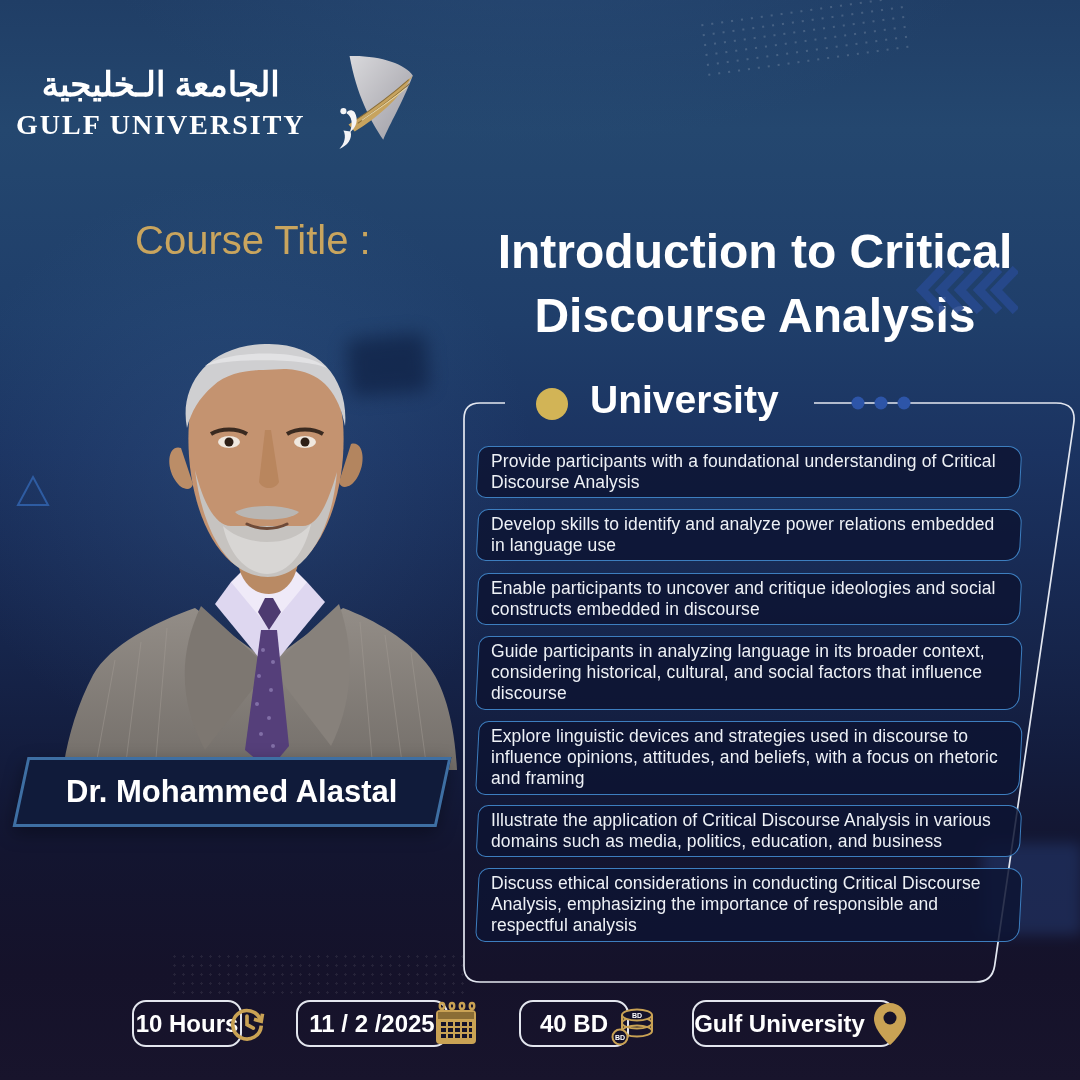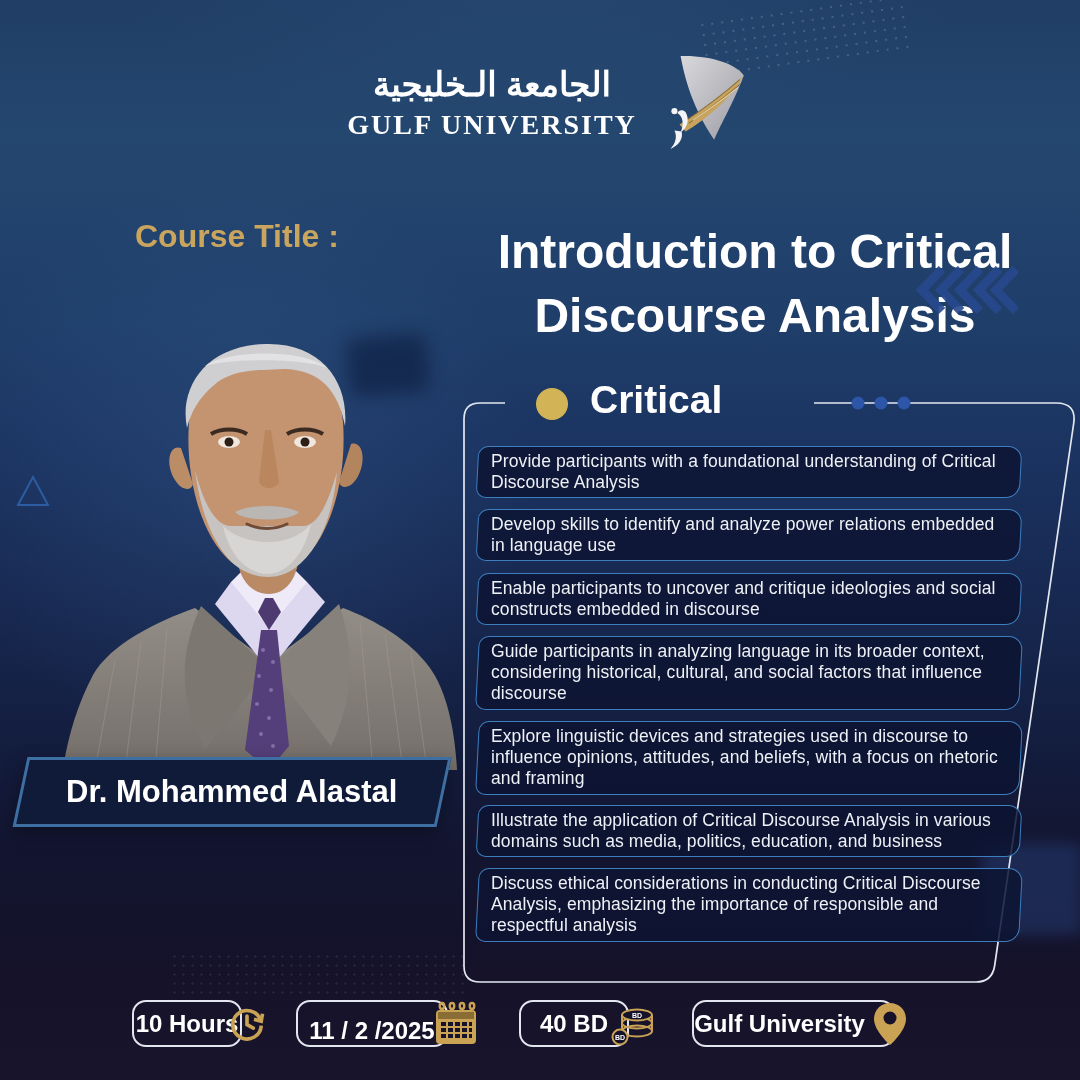--- a/index.html
+++ b/index.html
@@ -13,28 +13,28 @@
   }
   .blob{position:absolute;pointer-events:none;}
   .blob1{left:348px;top:336px;width:80px;height:58px;background:#0a1838;opacity:.55;filter:blur(9px);border-radius:10px;transform:rotate(-5deg);}
   .blob2{left:982px;top:843px;width:100px;height:92px;background:#28437f;opacity:.45;filter:blur(7px);border-radius:6px;}
   .dots1{left:700px;top:6px;width:210px;height:62px;opacity:.30;transform:rotate(-8deg);
     background-image:radial-gradient(rgba(255,255,255,.55) 1px, transparent 1.3px);background-size:10px 10px;}
   .dots2{left:170px;top:952px;width:300px;height:46px;opacity:.12;
     background-image:radial-gradient(rgba(255,255,255,.6) 1px, transparent 1.3px);background-size:9px 9px;}
 
   
-  .logo{position:absolute;left:0;right:0;top:52px;display:flex;justify-content:center;align-items:center;gap:20px;padding-left:16px;}
+  .logo{position:absolute;left:0;right:0;top:52px;display:flex;justify-content:flex-start;align-items:center;gap:20px;padding-left:16px;}
   .logo-text{text-align:center;}
   .logo-arabic{font-size:34px;font-weight:bold;letter-spacing:1px;direction:rtl;line-height:1.15;}
   .logo-english{font-family:"Liberation Serif",serif;font-weight:bold;font-size:28px;letter-spacing:2px;margin-top:4px;}
   .logo-sail{width:92px;height:102px;}
 
   
-  .course-label{position:absolute;left:135px;top:218px;font-size:32px;font-weight:bold;color:#C9A55E;}
+  .course-label{position:absolute;left:135px;top:218px;font-size:40px;font-weight:normal;color:#C9A55E;}
   .course-name{position:absolute;left:494px;top:220px;width:522px;font-size:48px;font-weight:bold;line-height:1.33;text-align:center;}
   .chevrons{position:absolute;left:916px;top:266px;width:102px;height:48px;}
 
   .triangle-dec{position:absolute;left:15px;top:474px;width:36px;height:34px;}
 
   
   .photo{position:absolute;left:55px;top:330px;width:410px;height:440px;}
   .photo svg{width:100%;height:100%;}
 
   
@@ -56,21 +56,21 @@
   }
   .obj-box span{display:block;transform:skewX(3deg);font-size:17.5px;line-height:1.21;color:#eef1f6;letter-spacing:.1px;}
 
   
   .badge{position:absolute;top:1000px;height:47px;box-sizing:border-box;
     border:2px solid #e3e6ee;border-radius:14px;display:flex;align-items:center;justify-content:center;
     font-size:24px;font-weight:bold;color:#fff;white-space:nowrap;}
   .badge .bicon{position:absolute;top:50%;transform:translateY(-50%);}
   .badge-hours{left:132px;width:110px;}
   .badge-hours .bicon{right:-26px;width:38px;height:38px;}
-  .badge-date{left:296px;width:152px;align-items:flex-end;}
+  .badge-date{left:296px;width:152px;}
   .badge-date .bicon{right:-32px;width:44px;height:46px;}
   .badge-price{left:519px;width:110px;}
   .badge-price .bicon{right:-30px;width:48px;height:46px;}
   .badge-loc{left:692px;width:203px;padding-right:28px;}
   .badge-loc .bicon{right:-14px;width:34px;height:44px;}
 </style>
 </head>
 <body>
 
 <div class="poster">
@@ -197,21 +197,21 @@
   <svg class="frame-svg" viewBox="0 0 1080 1080">
     <path d="M 505 403 H 480 Q 464 403 464 419 V 966 Q 464 982 480 982 H 976 Q 992 982 994.6 966 L 1073.6 424 Q 1077 403 1056 403 H 814" fill="none" stroke="#e3e7f0" stroke-width="1.7"></path>
     <g fill="#2d55a8">
       <circle cx="858" cy="403" r="6.5"></circle>
         <circle cx="881" cy="403" r="6.5"></circle>
         <circle cx="904" cy="403" r="6.5"></circle>
     </g>
   </svg>
 
   <span class="obj-dot"></span>
-  <h2 class="obj-heading">Critical</h2>
+  <h2 class="obj-heading">University</h2>
 
   <div class="obj-list">
     <div class="obj-box">
         <span>Provide participants with a foundational understanding of Critical Discourse Analysis</span>
       </div>
     <div class="obj-box">
         <span>Develop skills to identify and analyze power relations embedded in language use</span>
       </div>
     <div class="obj-box">
         <span>Enable participants to uncover and critique ideologies and social constructs embedded in discourse</span>

